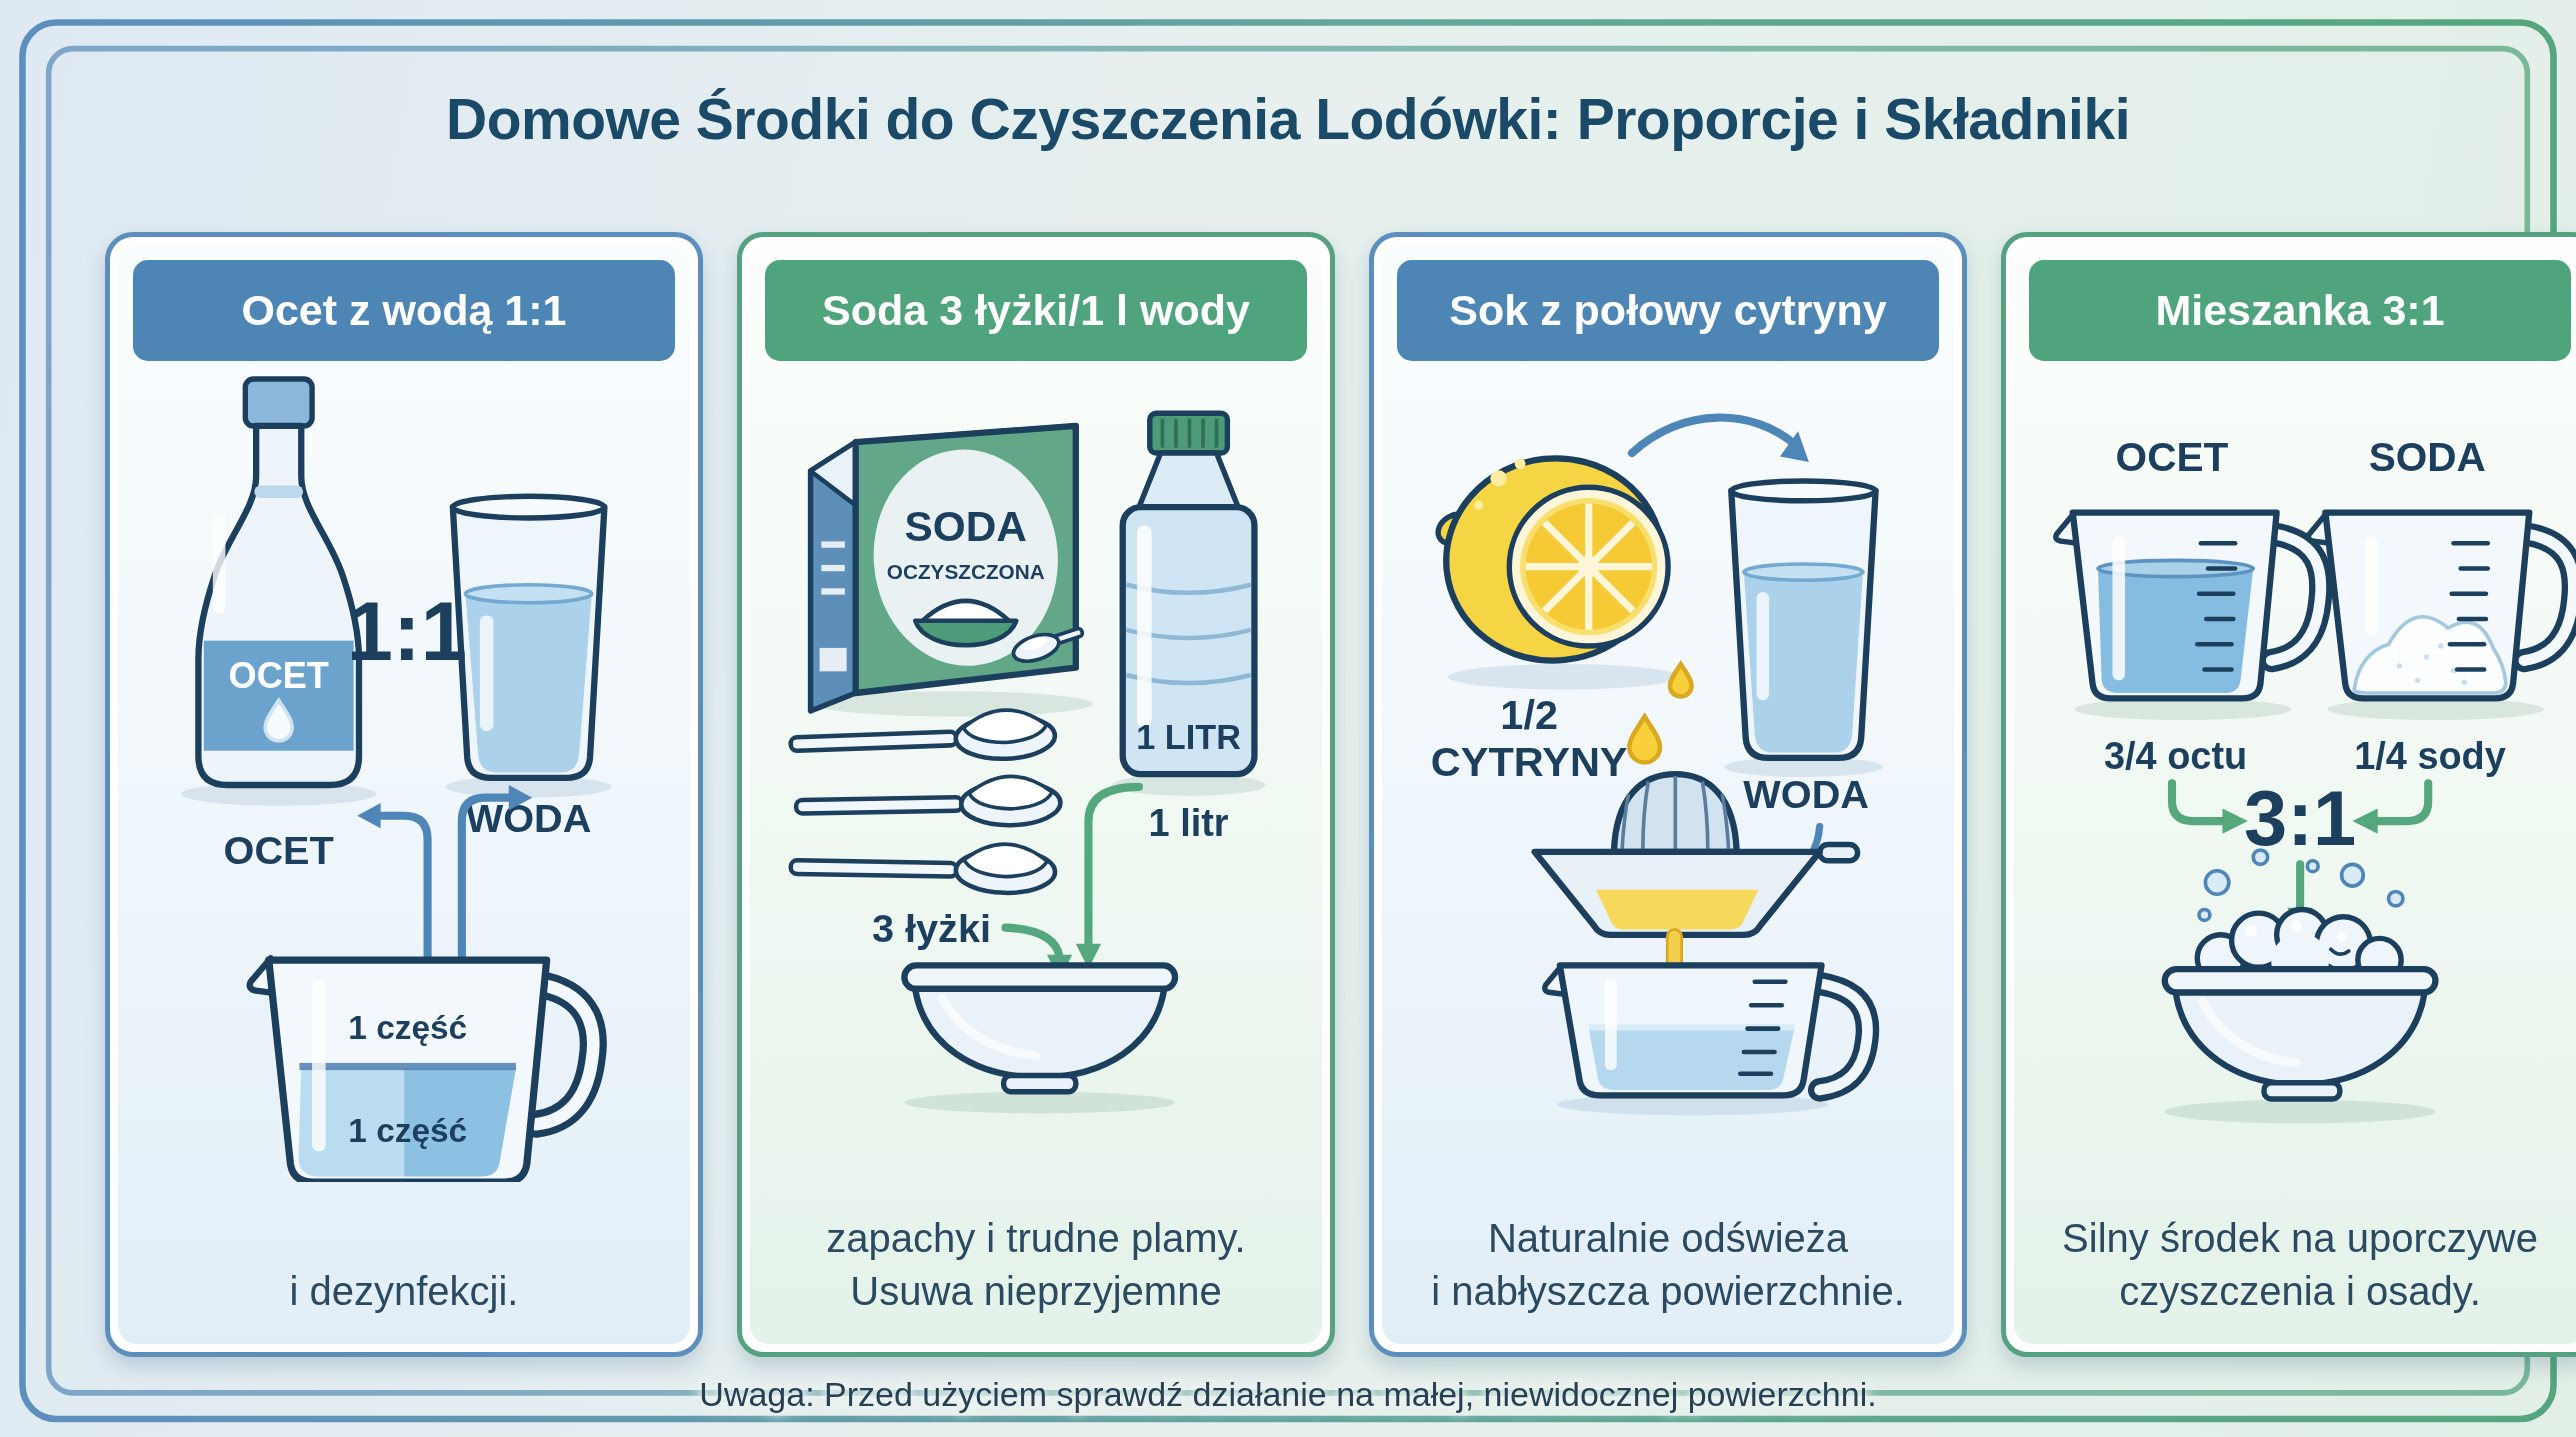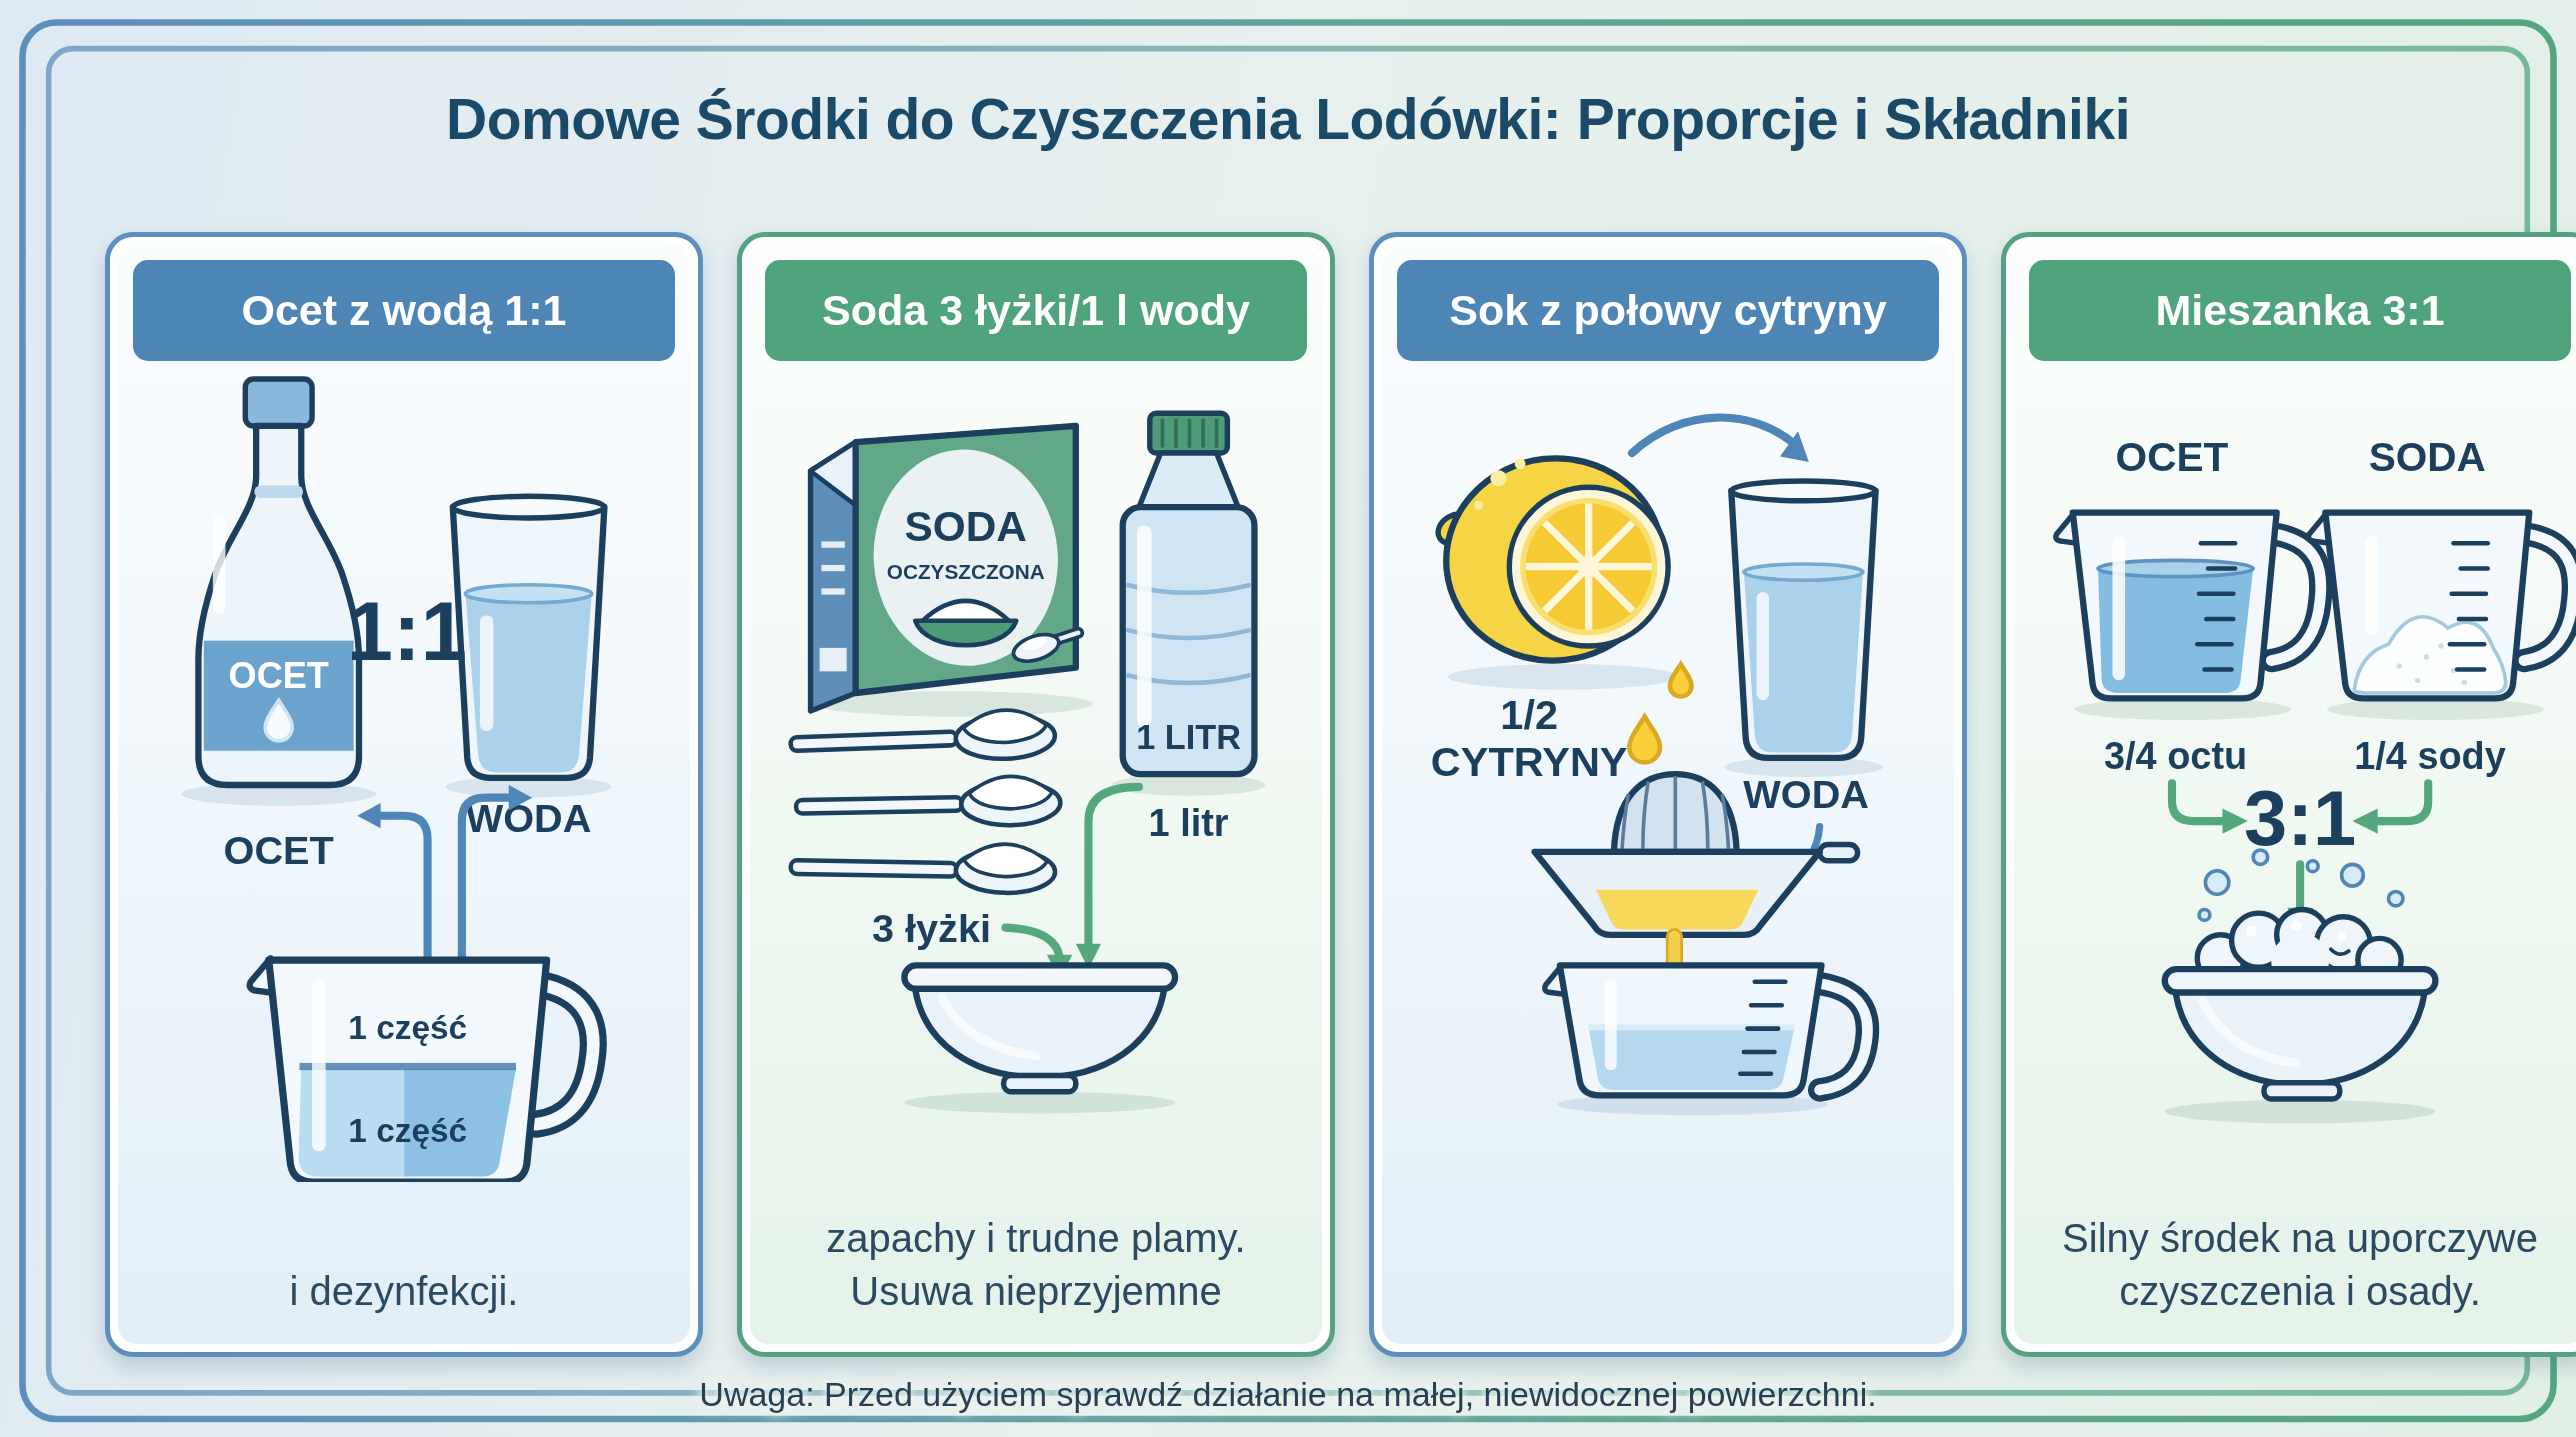--- a/index.html
+++ b/index.html
@@ -7,21 +7,21 @@
   .page { position:relative; width:2576px; height:1438px; overflow:hidden;
           background:linear-gradient(100deg,#dfe9f3 0%,#e7f0ee 45%,#e2efe7 100%); }
   .frame-svg { position:absolute; inset:0; z-index:1; }
   .title { position:absolute; top:86px; left:0; right:0; text-align:center; z-index:2;
            font-size:57px; font-weight:bold; color:#1b4a68; letter-spacing:-0.5px; }
   .panels { position:absolute; left:105px; top:232px; width:2494px; height:1125px;
             display:flex; gap:34px; z-index:2; }
   .panel { position:relative; flex:1 1 0; background:#ffffff; border:5.6px solid;
            border-radius:28px; box-shadow:0 9.4px 20.6px rgba(50,90,125,0.22); }
   .panel.blue  { border-color:#5d8fbe; }
-  .panel.green { border-color:#55a180; }
+  .panel.green { border-color:#55a180;border-radius:26px; }
   .panel-inner { position:absolute; inset:8.4px; border-radius:19px; overflow:hidden; }
   .panel.blue  .panel-inner { background:linear-gradient(180deg,#fafdfe 0%,#eff6fb 55%,#e2eef7 100%); }
   .panel.green .panel-inner { background:linear-gradient(180deg,#fbfefc 0%,#f0f8f2 55%,#e4f2ea 100%); }
   .panel-header { position:absolute; left:15px; right:15px; top:15px; height:101px;
                   border-radius:15px; display:flex; align-items:center; justify-content:center;
                   color:#ffffff; font-size:43px; font-weight:bold; }
   .panel.blue  .panel-header { background:#4d86b5; }
   .panel.green .panel-header { background:#4fa47d; }
   .panel-art { position:absolute; top:125px; left:7.5px; right:7.5px; height:812px; }
   .panel-art svg { width:100%; height:100%; }
@@ -264,20 +264,24 @@
               <g stroke="#1d3f5e" stroke-width="5" stroke-linecap="round">
                 <line x1="224" y1="26" x2="258" y2="26"></line>
                   <line x1="220" y1="52" x2="254" y2="52"></line>
                 <line x1="216" y1="78" x2="250" y2="78"></line>
                   <line x1="212" y1="104" x2="246" y2="104"></line>
                 <line x1="208" y1="128" x2="242" y2="128"></line>
               </g>
               <rect x="58" y="24" width="13" height="100" rx="6" fill="#ffffff" opacity="0.8"></rect>
             </g>
           </svg>
+        </div>
+        <div class="panel-caption">
+          <div>Naturalnie odświeża</div>
+          <div>i nabłyszcza powierzchnie.</div>
         </div>
       </div>
     </div>
 
     <div class="panel green">
       <div class="panel-inner">
         <div class="panel-header">Mieszanka 3:1</div>
         <div class="panel-art">
           <svg viewBox="0 0 568 900" preserveAspectRatio="xMidYMin meet">
             <text class="t" x="142" y="112" font-size="45">OCET</text>

